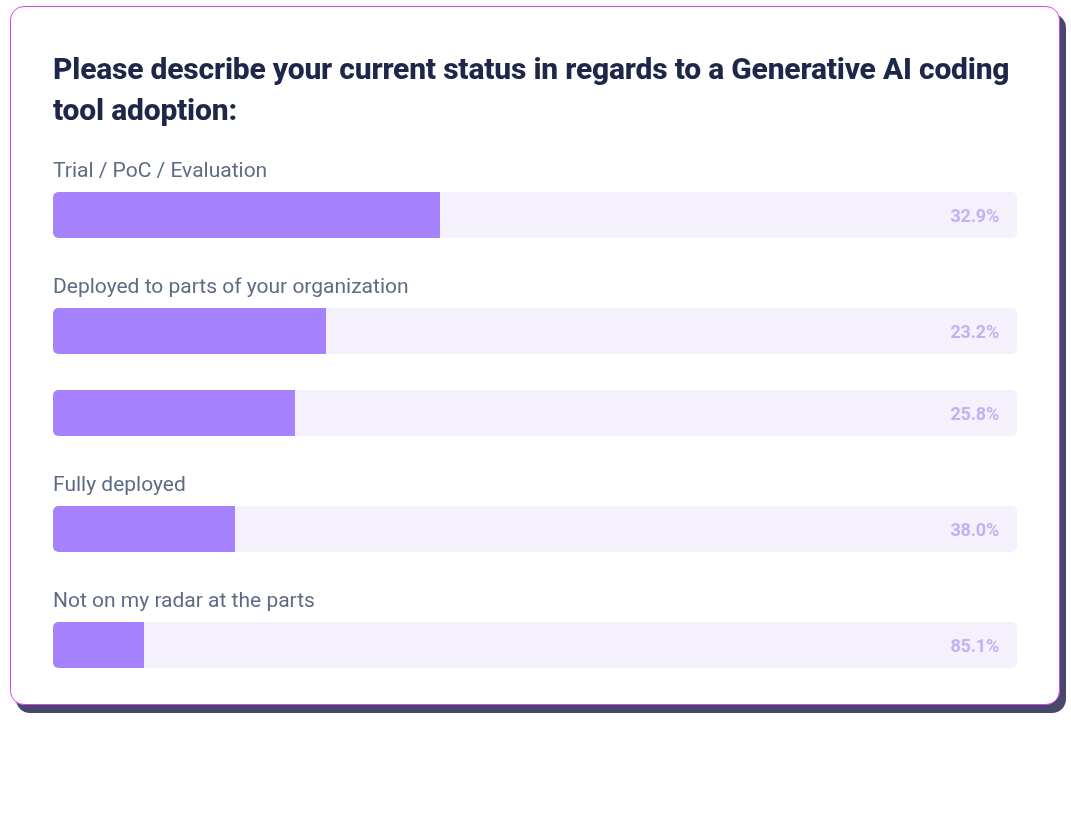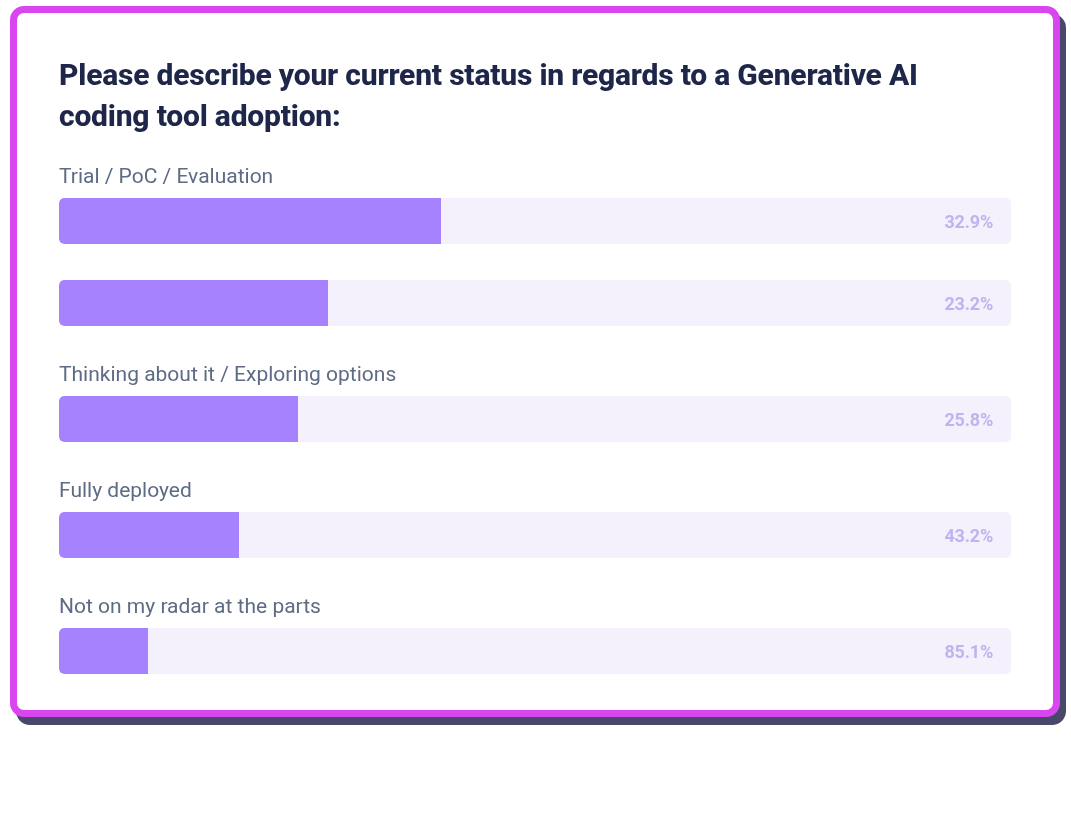--- a/index.html
+++ b/index.html
@@ -11,21 +11,21 @@
       font-family: -apple-system, BlinkMacSystemFont, 'Segoe UI', Roboto, Helvetica, Arial, sans-serif;
       background: #ffffff;
       padding: 0;
       width: 1071px;
       height: 816px;
     }
     .card {
       width: 1050px;
       margin: 6px 10px;
       background: #ffffff;
-      border: 7px solid #d946ef;
+      border: 1px solid #d946ef;
       border-radius: 14px;
       box-shadow: 6px 8px 0px 0px rgba(40, 40, 80, 0.85);
       padding: 42px 42px 36px 42px;
     }
     .title {
       font-size: 30px;
       font-weight: 800;
       color: #1e2749;
       line-height: 1.35;
       margin-bottom: 28px;
@@ -83,39 +83,39 @@
 
     <div class="bar-group">
       <div class="bar-label">Trial / PoC / Evaluation</div>
       <div class="bar-track">
         <div class="bar-fill" style="width:40.14%"></div>
         <div class="bar-value">32.9%</div>
       </div>
     </div>
 
     <div class="bar-group">
+      <div class="bar-label">Deployed to parts of your organization</div>
       <div class="bar-track">
         <div class="bar-fill" style="width:28.30%"></div>
         <div class="bar-value">23.2%</div>
       </div>
     </div>
 
     <div class="bar-group">
-      <div class="bar-label">Thinking about it / Exploring options</div>
       <div class="bar-track">
         <div class="bar-fill" style="width:25.13%"></div>
         <div class="bar-value">25.8%</div>
       </div>
     </div>
 
     <div class="bar-group">
       <div class="bar-label">Fully deployed</div>
       <div class="bar-track">
         <div class="bar-fill" style="width:18.91%"></div>
-        <div class="bar-value">43.2%</div>
+        <div class="bar-value">38.0%</div>
       </div>
     </div>
 
     <div class="bar-group">
       <div class="bar-label">Not on my radar at the parts</div>
       <div class="bar-track">
         <div class="bar-fill" style="width:9.39%"></div>
         <div class="bar-value">85.1%</div>
       </div>
     </div>

